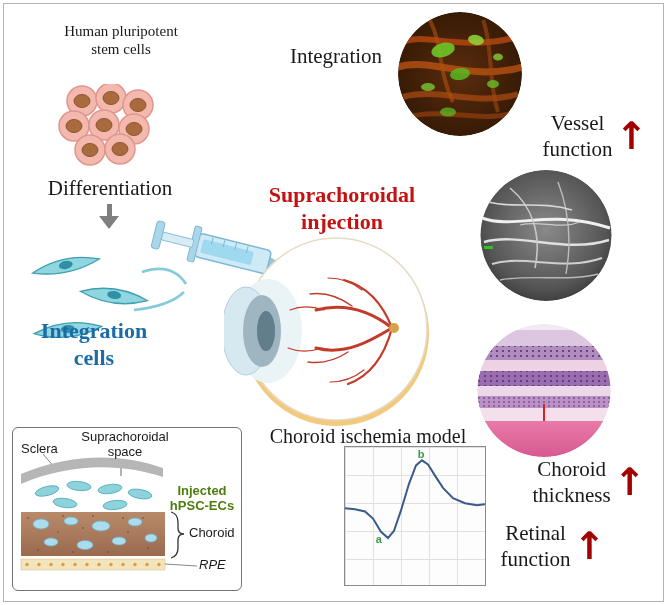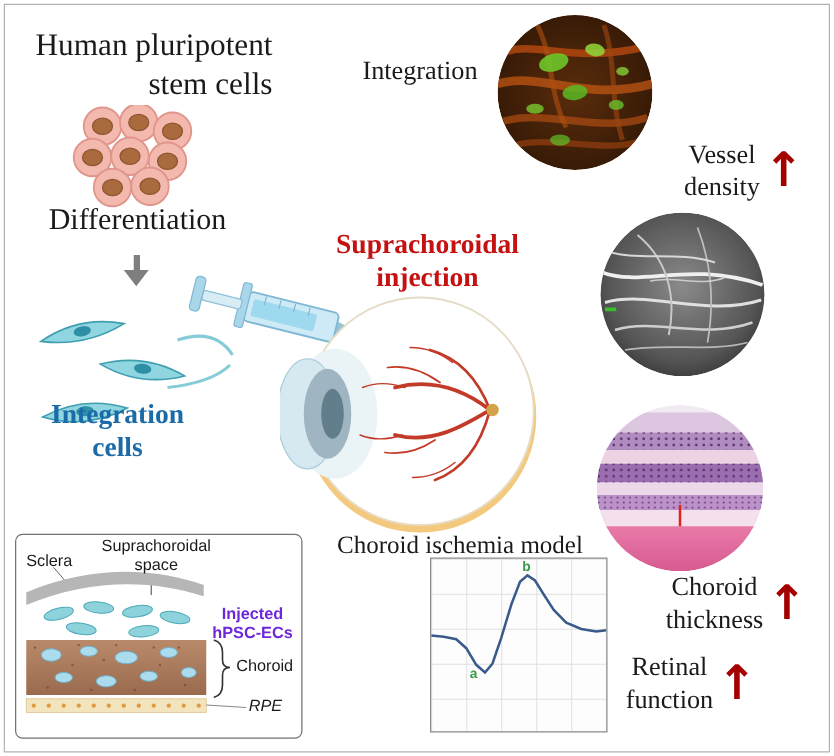--- a/index.html
+++ b/index.html
@@ -5,22 +5,22 @@
   html,body{margin:0;padding:0;background:#fff;}
   .figure{
     position:relative; width:667px; height:605px; background:#fff;
     font-family:"Liberation Serif", serif; color:#1a1a1a; overflow:hidden;
   }
   .frame{position:absolute; inset:3px; border:1px solid #b3b3b3; pointer-events:none;}
   .abs{position:absolute;}
   .pre{white-space:pre-line;}
   .txt{text-align:center; line-height:1.22;}
 
-  .hpsc-label{left:0; top:22px; width:218px; font-size:25px;text-align:right;}
-  .diff-label{left:28px; top:162px; width:164px; font-size:24px;}
+  .hpsc-label{left:12px; top:22px; width:218px; font-size:15px;}
+  .diff-label{left:28px; top:176px; width:164px; font-size:21px;}
   .endo-label{left:18px; top:318px; width:152px; font-size:22px; font-weight:bold; color:#1b6ba8;}
   .supra-label{left:250px; top:182px; width:184px; font-size:22px; font-weight:bold; color:#c41111;}
   .model-label{left:248px; top:424px; width:240px; font-size:20px;}
   .integration-label{left:276px; top:44px; width:120px; font-size:21px;}
 
   .down-arrow{left:97px; top:204px; width:24px; display:flex; flex-direction:column; align-items:center;}
   .down-arrow .stem{width:5px; height:12px; background:#7f7f7f;}
   .down-arrow .head{width:0; height:0; border-left:10px solid transparent; border-right:10px solid transparent; border-top:13px solid #7f7f7f;}
 
   .stem-cells{left:52px; top:84px;}
@@ -53,21 +53,21 @@
   .erg-b{position:absolute; left:52%; top:1%; font-size:11px; font-weight:bold; color:#3a9a4a; font-family:"Liberation Sans",sans-serif;}
 
   .inset{
     left:12px; top:427px; width:230px; height:164px;
     border:1px solid #737373; border-radius:6px; background:#fff; box-sizing:border-box;
     font-family:"Liberation Sans", sans-serif;
   }
   .inset .lbl{position:absolute; font-size:13px; line-height:1.15;}
   .i-sclera{left:8px; top:14px;}
   .i-space{left:62px; top:2px; width:100px; text-align:center;}
-  .i-injected{left:150px; top:56px; width:78px; text-align:center; color:#6d28d9; font-weight:bold; font-size:13.5px;}
+  .i-injected{left:150px; top:56px; width:78px; text-align:center; color:#4d7c0f; font-weight:bold; font-size:13.5px;}
   .i-choroid{left:176px; top:98px; font-size:13.5px;}
   .i-rpe{left:186px; top:130px;font-style:italic;}
   .inset svg{position:absolute; left:0; top:0;}
 </style>
 </head>
 <body>
 
 <div class="figure">
   <div class="frame"></div>
 
@@ -192,21 +192,21 @@
         <ellipse cx="30" cy="75" rx="7" ry="4" fill="#7ac832" opacity="0.8"></ellipse>
         <ellipse cx="95" cy="72" rx="6" ry="4" fill="#68c02a" opacity="0.8"></ellipse>
         <ellipse cx="50" cy="100" rx="8" ry="4.5" fill="#5fb826" opacity="0.75"></ellipse>
         <ellipse cx="100" cy="45" rx="5" ry="3.5" fill="#84d03a" opacity="0.8"></ellipse>
       </g>
     </svg>
   </div>
 
   <div class="abs metric m-vd">
     <div class="pre">Vessel
-density</div>
+function</div>
     <div class="uparrow">↑</div>
   </div>
 
   <div class="abs circle c2">
     <svg width="132" height="131" viewBox="0 0 132 131">
       <defs>
         <clipPath id="clip2">
             <circle cx="66" cy="65.5" r="65.5"></circle>
           </clipPath>
         <radialGradient id="agbg" cx="0.5" cy="0.45" r="0.75">

